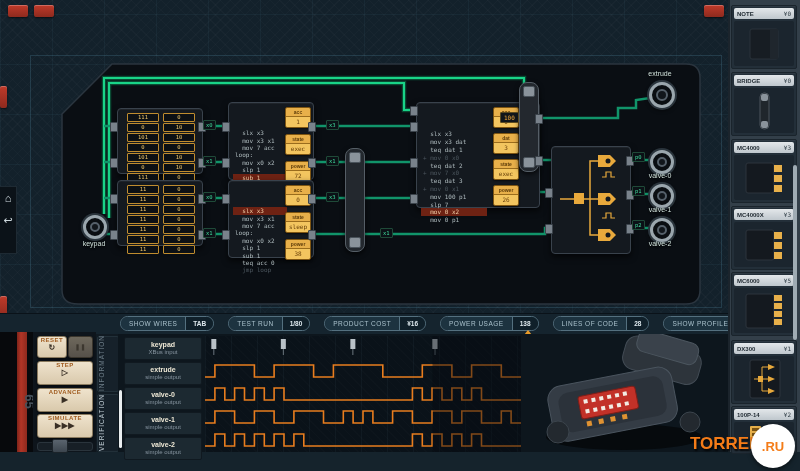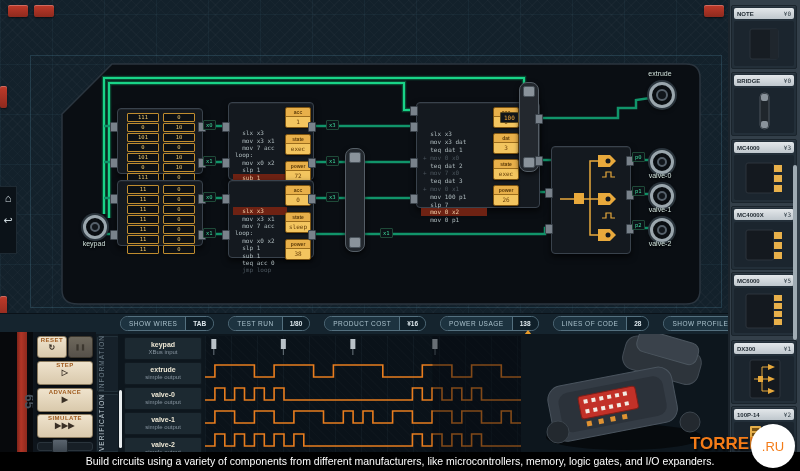--- a/index.html
+++ b/index.html
@@ -124,21 +124,21 @@
           display:flex;align-items:center;justify-content:center;}
   #sbscroll{left:793px;top:165px;width:4px;height:175px;background:#9fabb3;border-radius:2px;}
 
   
   #caption{left:0;top:452px;width:800px;height:19px;background:#000;color:#fff;
            font-size:10.5px;line-height:19px;text-align:center;}
   #wmtext{left:690px;top:434px;color:#f47c18;font-size:17px;font-weight:bold;letter-spacing:0;
           text-shadow:1px 2px 2px rgba(0,0,0,.8);z-index:30;}
   #wmcircle{left:751px;top:424px;width:44px;height:44px;background:#fff;border-radius:50%;z-index:31;
             display:flex;align-items:center;justify-content:center;box-shadow:0 2px 4px rgba(0,0,0,.5);}
-  #wmtld{color:#f47c18;font-size:13px;font-weight:normal;}
+  #wmtld{color:#f47c18;font-size:13px;font-weight:bold;}
 </style>
 </head>
 <body>
 
 <div id="stage">
 
   <div id="canvas" class="abs">
     <div id="frame" class="abs"></div>
 
     <svg class="abs" style="left:0;top:0" width="728" height="315">
@@ -634,19 +634,18 @@
             <rect x="27" y="4" width="7" height="3"></rect>
             <rect x="27" y="9" width="7" height="3"></rect>
             <rect x="27" y="14" width="7" height="3"></rect>
             <rect x="27" y="19" width="7" height="3"></rect>
           </g>
         </svg>
       </div>
   </div>
   <div id="sbscroll" class="abs"></div>
 
-  <div id="caption" class="abs">Build circuits using a variety of components from different manufacturers, like microcontrollers, memory, logic gates, and I/O expanders.</div>
   <div id="wmtext" class="abs">TORRENT9</div>
   <div id="wmcircle" class="abs">
     <span id="wmtld">.RU</span>
   </div>
 
 </div>
 
 </body></html>

